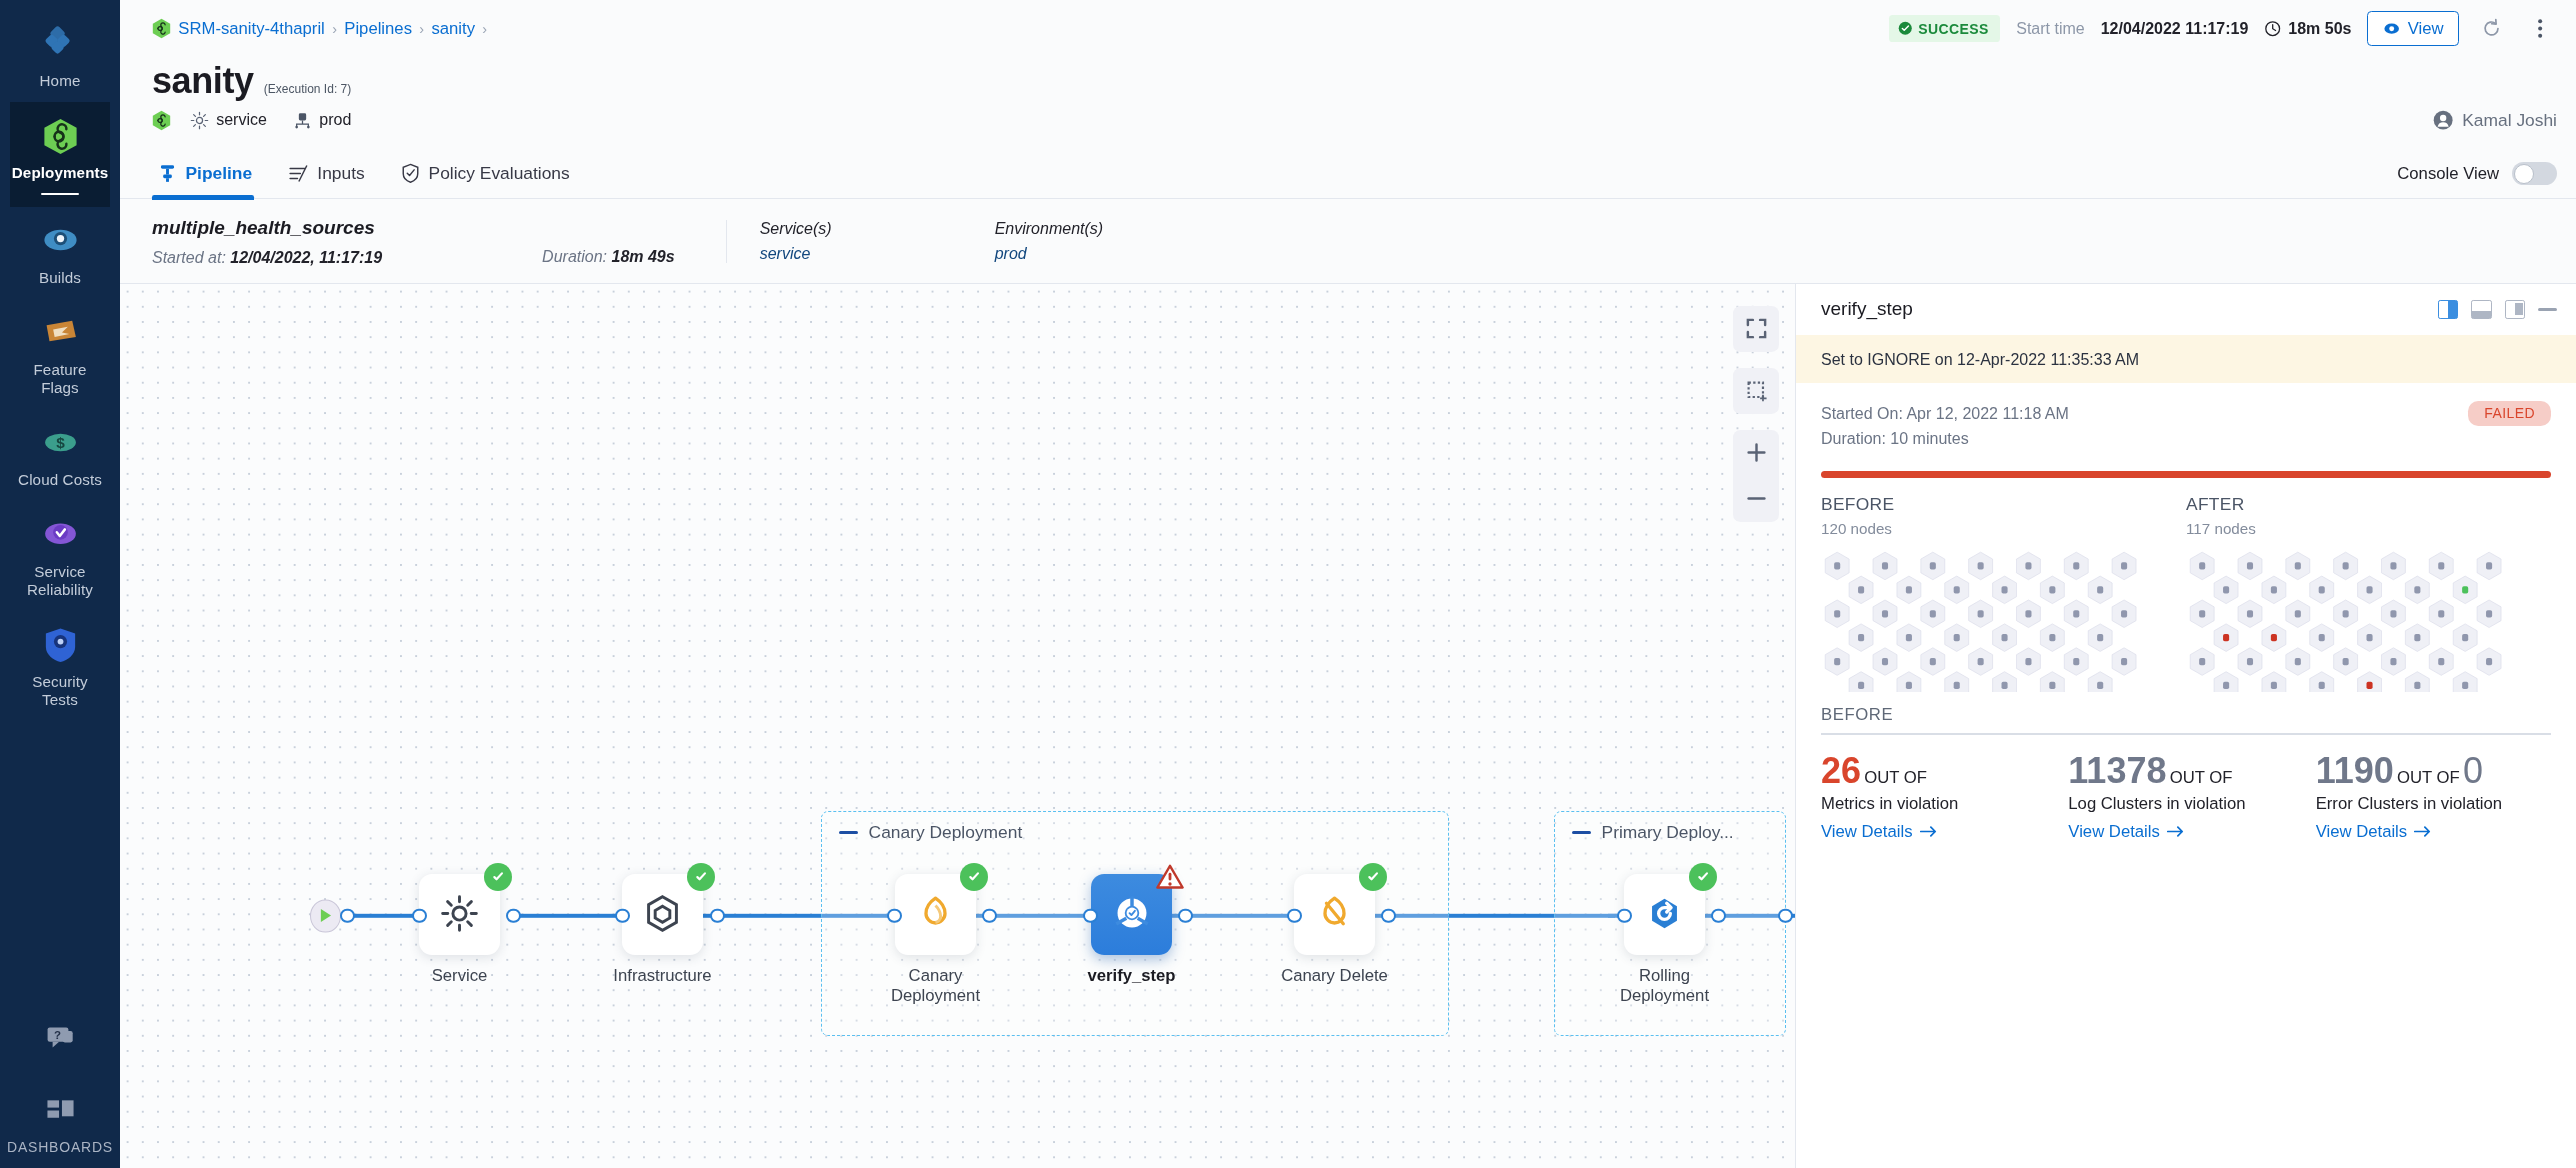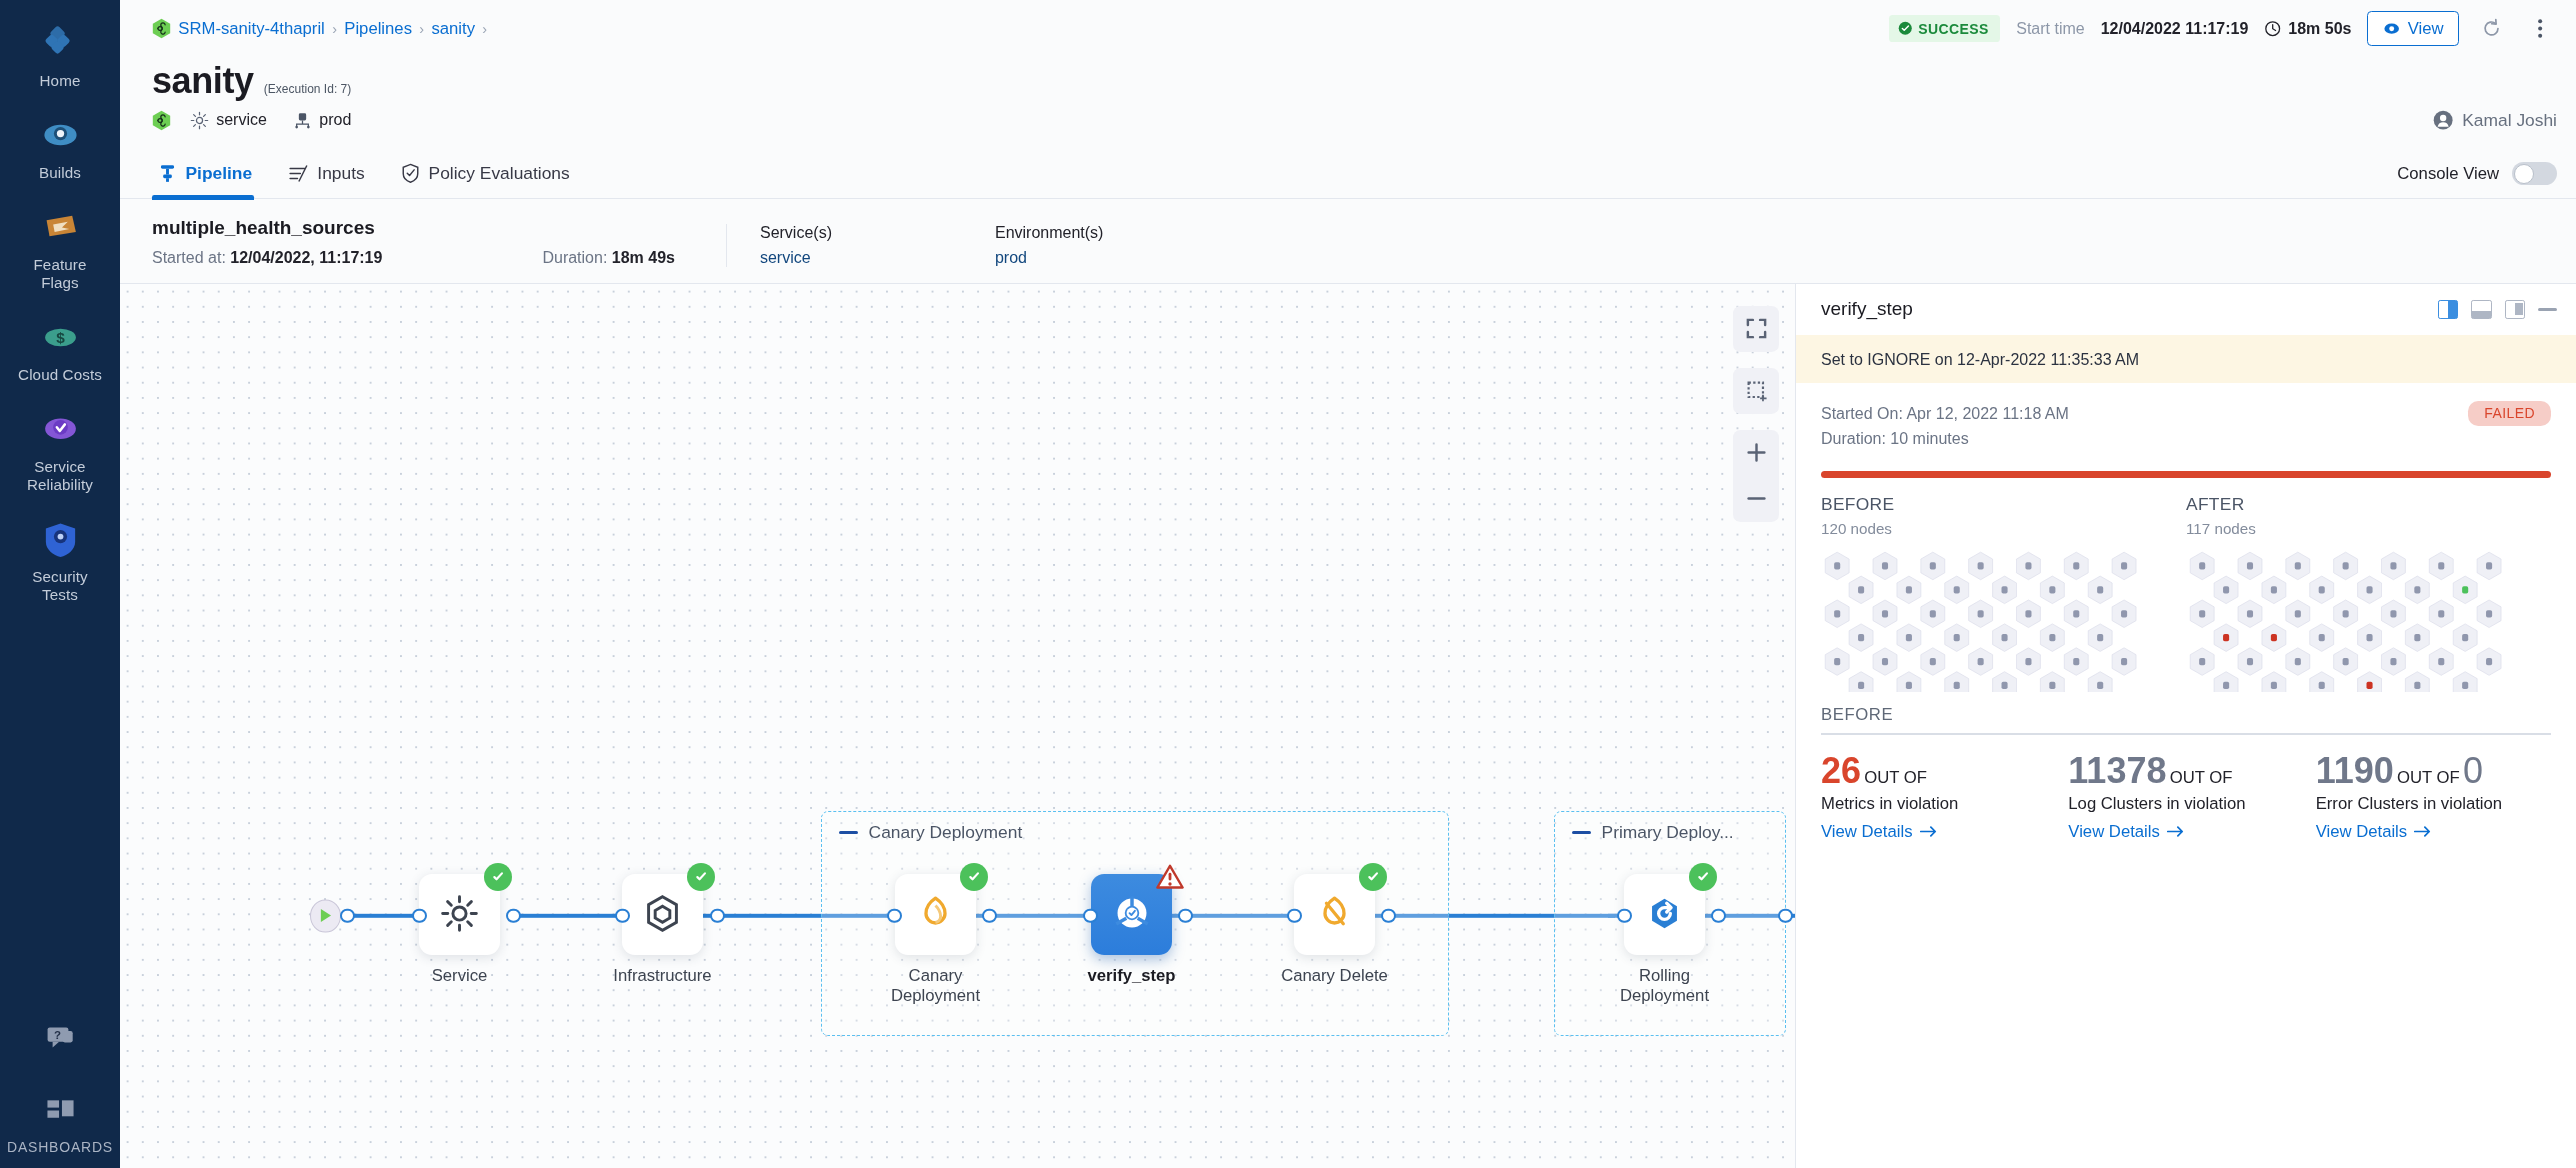--- a/index.html
+++ b/index.html
@@ -80,21 +80,21 @@
   .tab.active:after{
     content:""; position:absolute; left:0; right:16px; bottom:-1.5px; height:4.4px;
     background:#0a6ed1; border-radius:2.2px 2.2px 0 0;
   }
   .console-toggle{ margin-left:auto; display:flex; align-items:center; gap:13px; padding-bottom:13px;}
   .console-label{ font-size:16.7px; color:#22222a;}
   .switch{ width:45px;height:23px;border-radius:11.6px;background:#d3d8e0; position:relative; cursor:pointer;}
   .switch .knob{position:absolute;left:1.5px;top:1.5px;width:20.3px;height:20.3px;border-radius:50%;background:#fff;border:0.7px solid #b9c0ca;}
 
   
-  .execstrip{ display:flex; align-items:flex-end; padding:17.4px 19px 16px 32px; gap:0; background:#fafbfc;}
+  .execstrip{ display:flex; align-items:center; padding:17.4px 19px 16px 32px; gap:0; background:#fafbfc;font-style:italic;}
   .es-col{ padding-right:29px;}
   .es-name{ font-size:19px; font-weight:bold; color:#1b1b22; margin-bottom:10.2px;}
   .es-sub{ font-size:16px; color:#6b7485;}
   .es-sub b{color:#22222a;}
   .es-dur{ font-size:16px; color:#6b7485; padding:30.5px 51px 0 131px;}
   .es-dur b{ color:#22222a;}
   .es-meta{ border-left:1.5px solid #e3e7ee; padding-left:33px; min-width:182px;}
   .es-meta-label{ font-size:16px; color:#22222a; margin-bottom:7.3px;}
   .es-meta-val{ font-size:16px; color:#12477e;}
 
@@ -214,20 +214,31 @@
           <g fill="#2f74b5">
             <rect x="9" y="16" width="14" height="14" rx="4" transform="rotate(45 16 23)"></rect>
             <rect x="25" y="16" width="14" height="14" rx="4" transform="rotate(45 32 23)"></rect>
             <rect x="17" y="25" width="14" height="14" rx="4" transform="rotate(45 24 32)"></rect>
           </g>
         </svg>
       </span>
       <span class="nav-label">Home</span>
     </div>
 
+    <div class="nav-item active">
+      <span class="nav-ico">
+        <svg width="41" height="41" viewBox="0 0 56 56">
+          <polygon points="28,4 50,16 50,40 28,52 6,40 6,16" fill="#6dce53"></polygon>
+          <path d="M20 28a6 6 0 1 1 8 5 6 6 0 1 0 8 5" stroke="#16321a" stroke-width="3.4" fill="none" stroke-linecap="round"></path>
+          <path d="M20 28a6 6 0 1 0 8-5 6 6 0 1 1 8-5" stroke="#16321a" stroke-width="3.4" fill="none" stroke-linecap="round"></path>
+        </svg>
+      </span>
+      <span class="nav-label">Deployments</span>
+      <span class="nav-underline"></span>
+    </div>
 
     <div class="nav-item">
       <span class="nav-ico">
         <svg width="41" height="41" viewBox="0 0 56 56">
           <ellipse cx="28" cy="26" rx="22" ry="14" fill="#3f8dc4"></ellipse>
           <circle cx="28" cy="24" r="9" fill="#1d4f77"></circle>
           <circle cx="28" cy="24" r="5" fill="#eef4fa"></circle>
         </svg>
       </span>
       <span class="nav-label">Builds</span>

